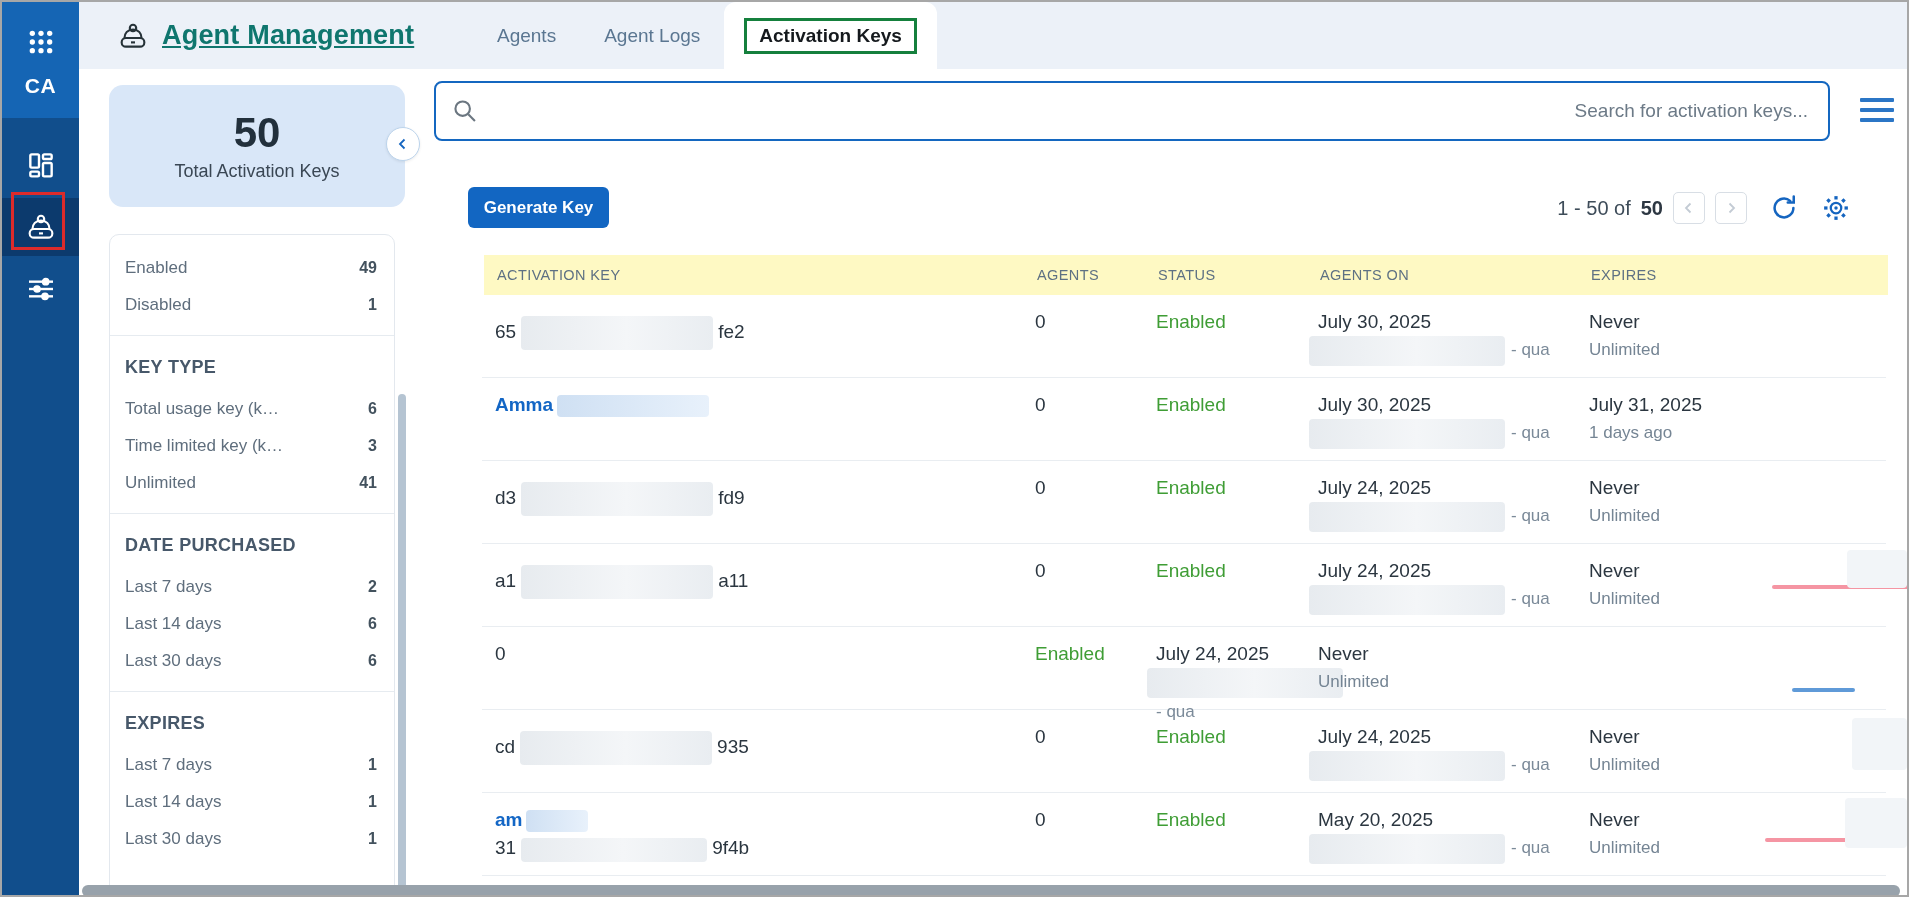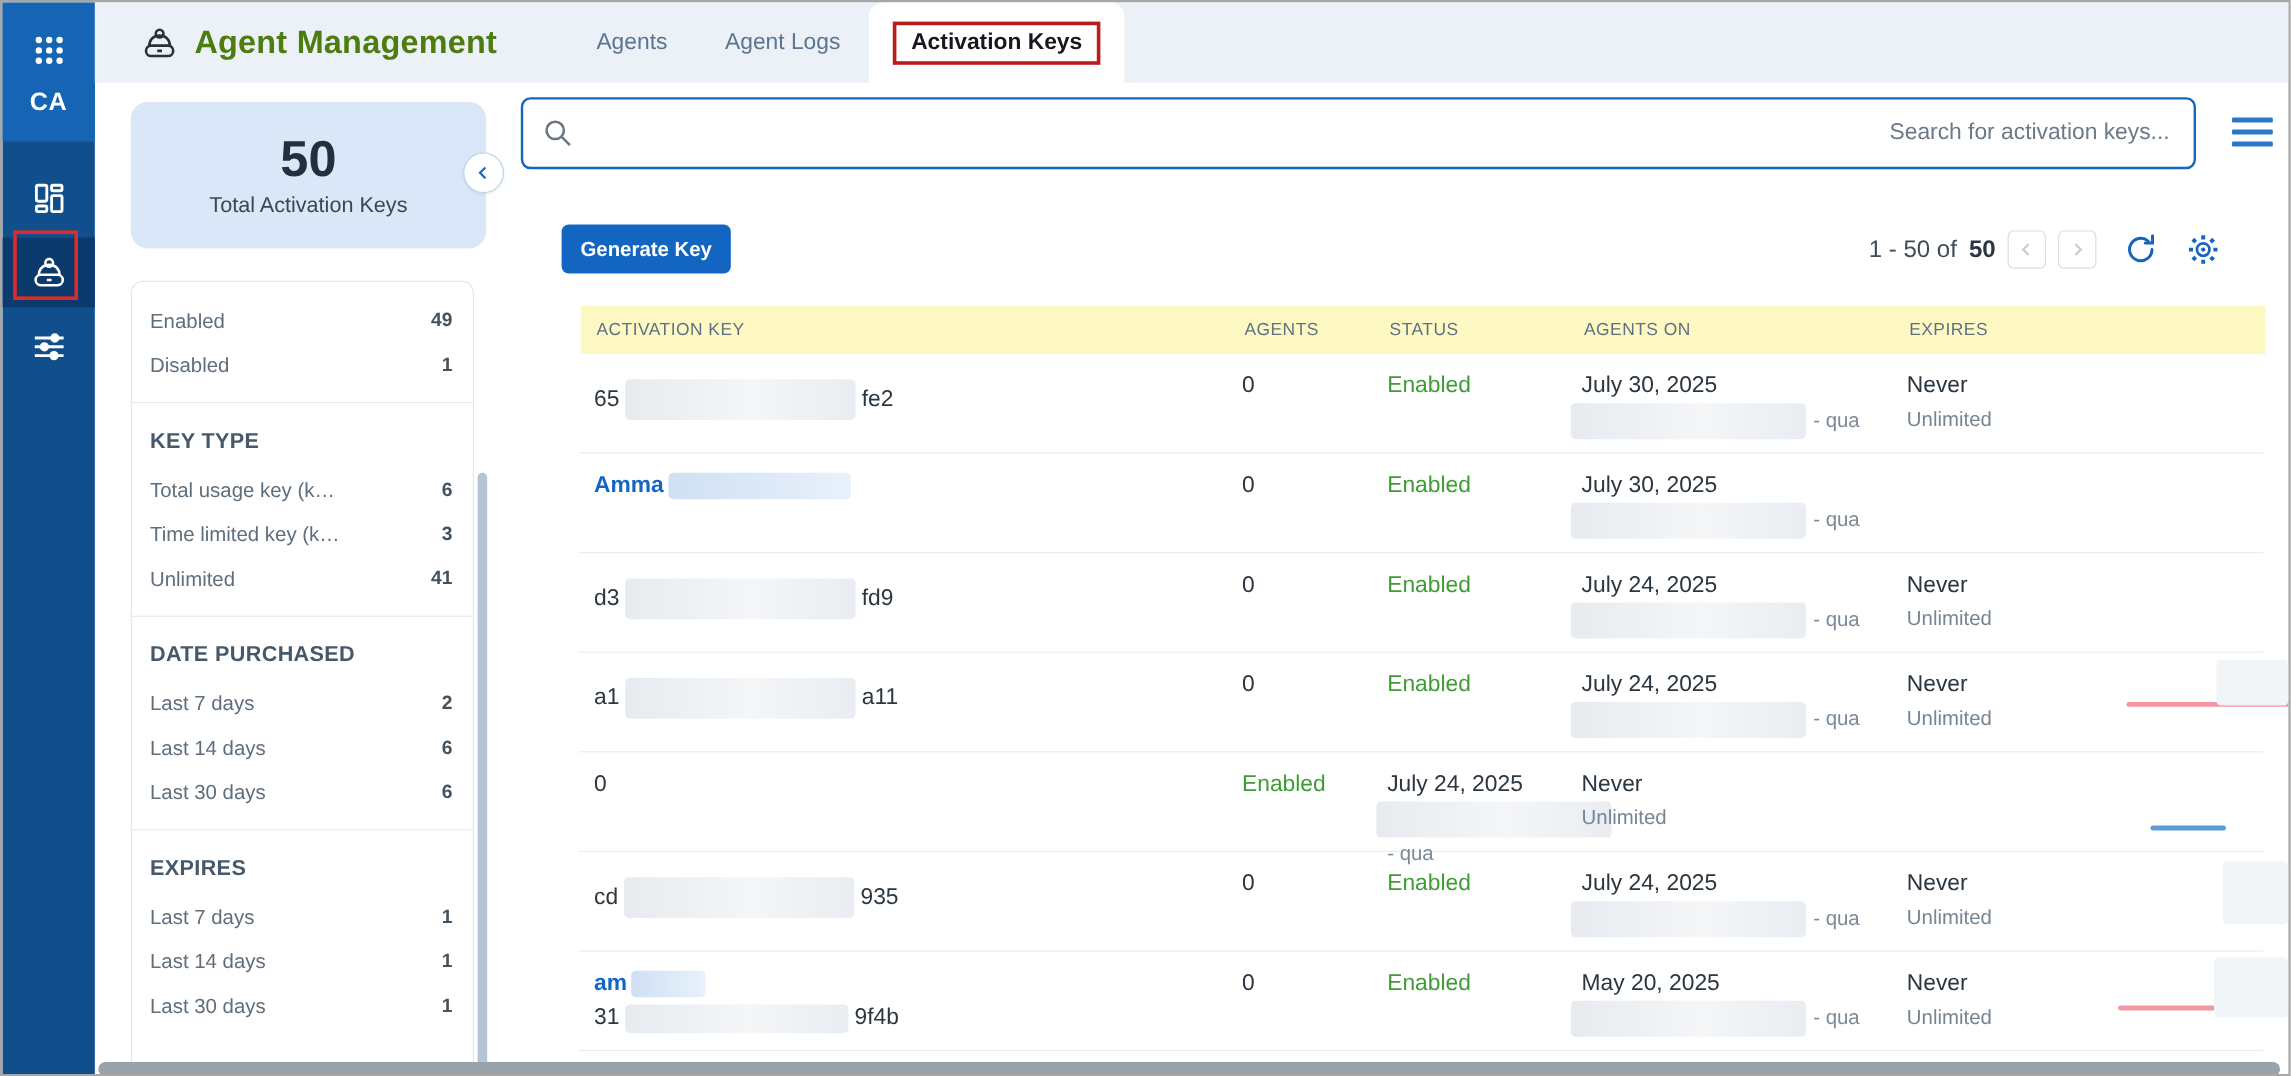--- a/index.html
+++ b/index.html
@@ -13,25 +13,25 @@
   .brand { color:#fff; font-weight:bold; font-size:21px; margin-top:12px; letter-spacing:.5px; }
   .nav-item { width:77px; height:58px; display:flex; align-items:center; justify-content:center; cursor:pointer; }
   .nav-item.first { margin-top:18px; }
   .nav-item.active { background:#0c3a6d; }
   .nav-item svg { width:32px; height:32px; }
 
   
   .topbar { position:absolute; left:77px; right:0; top:0; height:67px; background:#ecf1f8; }
   .title-wrap { position:absolute; left:38px; top:0; height:67px; display:flex; align-items:center; gap:13px; }
   .title-wrap svg { width:32px; height:32px; }
-  .page-title { font-size:27px; font-weight:bold; color:#4d7c0f; letter-spacing:.2px; }
+  .page-title { font-size:27px; font-weight:bold; color:#0f766e; letter-spacing:.2px;text-decoration:underline; }
   .tabs { position:absolute; left:394px; top:0; height:67px; display:flex; align-items:stretch; }
   .tab { display:flex; align-items:center; padding:0 24px; font-size:19px; color:#5a7691; cursor:pointer; }
   .tab.active { background:#fff; border-radius:12px 12px 0 0; color:#15191d; font-weight:bold; padding:0 20px; }
-  .tab.active .tab-label-box { border:3px solid #b91c1c; padding:4px 12px; }
+  .tab.active .tab-label-box { border:3px solid #15803d; padding:4px 12px; }
 
   
   .summary-card { position:absolute; left:107px; top:83px; width:296px; height:122px; background:#d9e7f8;
                   border-radius:14px; display:flex; flex-direction:column; align-items:center; justify-content:center; }
   .summary-count { font-size:42px; font-weight:bold; color:#22303c; line-height:1.1; }
   .summary-label { font-size:18px; color:#3a4754; margin-top:4px; }
   .collapse-btn { position:absolute; left:384px; top:125px; width:34px; height:34px; border-radius:50%;
                   background:#fff; border:1px solid #bcd4ec; display:flex; align-items:center; justify-content:center;
                   cursor:pointer; box-shadow:0 1px 3px rgba(0,0,0,.08); }
   .filter-card { position:absolute; left:107px; top:232px; width:286px; height:700px; background:#fff;
@@ -308,20 +308,24 @@
       <div class="trow">
         <div class="cell">
           <div class="line1"><span class="key-link">Amma</span><span class="blur blur-name"></span></div>
         </div>
         <div class="cell">0</div>
         <div class="cell"><span class="status-enabled">Enabled</span></div>
         <div class="cell">
           <div class="line1">July 30, 2025</div>
           <div class="line2"><span class="blur blur-created"></span><span class="qua">- qua</span></div>
         </div>
+        <div class="cell">
+          <div class="line1">July 31, 2025</div>
+          <div class="line2">1 days ago</div>
+        </div>
       </div>
       <div class="trow">
         <div class="cell">
           <div class="line1" style="margin-top: 8px;"><span>d3</span><span class="blur blur-key"></span><span>fd9</span></div>
         </div>
         <div class="cell">0</div>
         <div class="cell"><span class="status-enabled">Enabled</span></div>
         <div class="cell">
           <div class="line1">July 24, 2025</div>
           <div class="line2"><span class="blur blur-created"></span><span class="qua">- qua</span></div>

